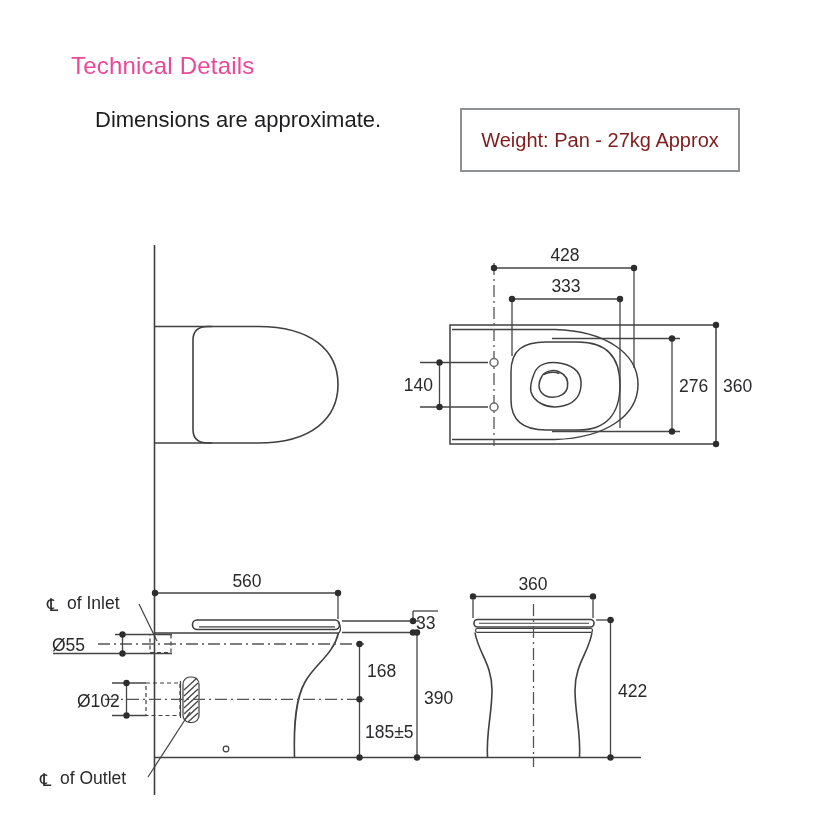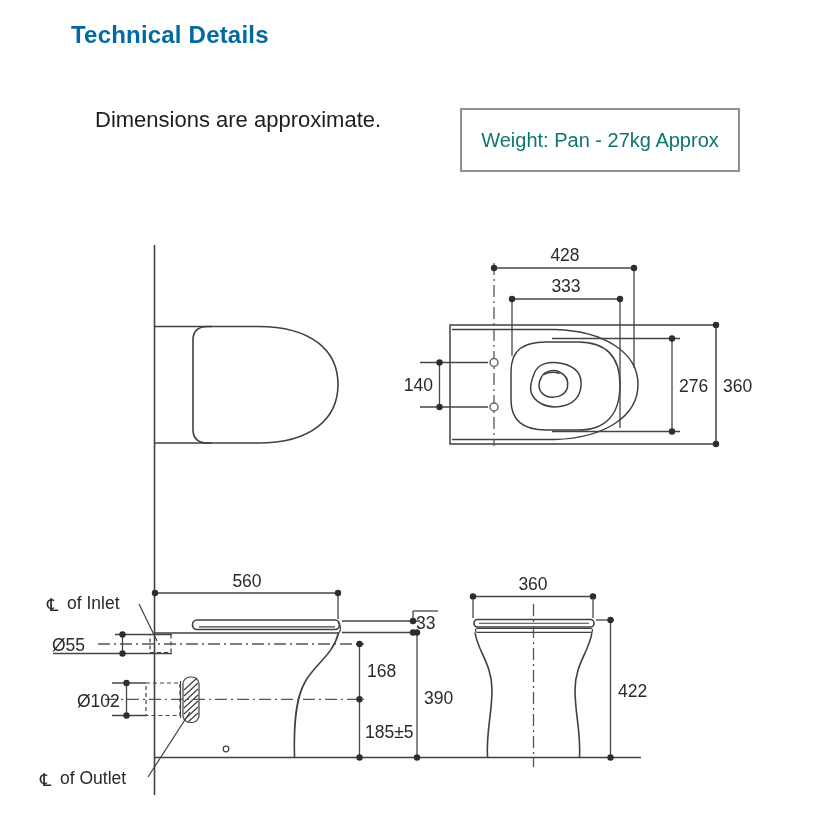--- a/index.html
+++ b/index.html
@@ -1,19 +1,19 @@
 <!DOCTYPE html>
 <html><head>
 <meta charset="utf-8">
 <style>
   html,body{margin:0;padding:0;background:#ffffff;}
   body{width:840px;height:840px;position:relative;font-family:"Liberation Sans",sans-serif;overflow:hidden;}
-  .page-title{position:absolute;left:71px;top:21px;font-size:24px;font-weight:bold;color:#0369a1;letter-spacing:.2px;}
+  .page-title{position:absolute;left:71px;top:52px;font-size:24px;font-weight:normal;color:#ec4899;letter-spacing:.2px;}
   .notes{position:absolute;left:95px;top:104px;font-size:22px;color:#1d1d1f;line-height:31px;}
-  .weight-box{position:absolute;left:460px;top:108px;width:276px;height:60px;border:2px solid #8d9093;display:flex;align-items:center;justify-content:center;font-size:20px;color:#0f766e;}
+  .weight-box{position:absolute;left:460px;top:108px;width:276px;height:60px;border:2px solid #8d9093;display:flex;align-items:center;justify-content:center;font-size:20px;color:#7f1d1d;}
   svg{position:absolute;left:0;top:0;}
   svg text{font-family:"Liberation Sans","DejaVu Sans",sans-serif;fill:#2a2a2c;font-size:17.5px;stroke:none;}
 </style>
 </head>
 <body>
 
 <div class="page-title">Technical Details</div>
 <div class="notes">
   <div>Dimensions are approximate.</div>
 </div>

